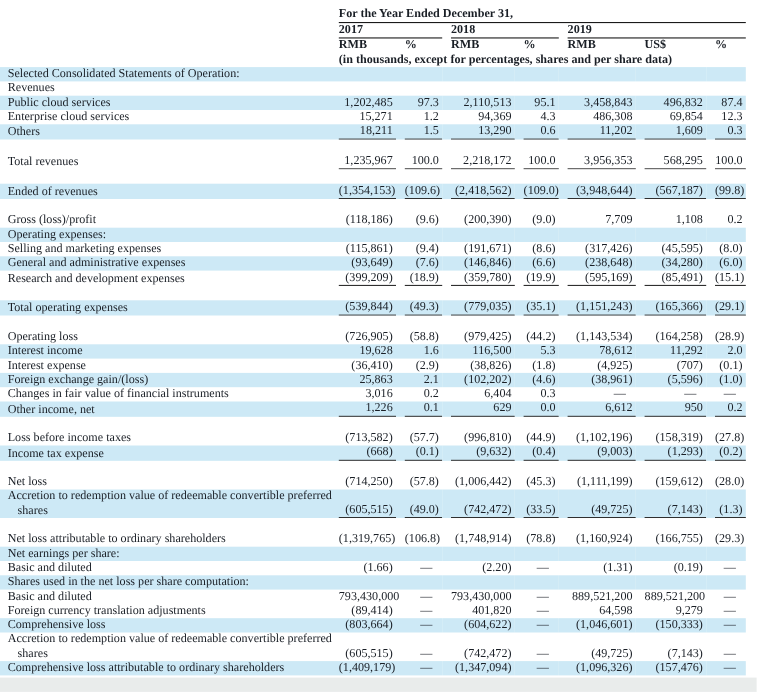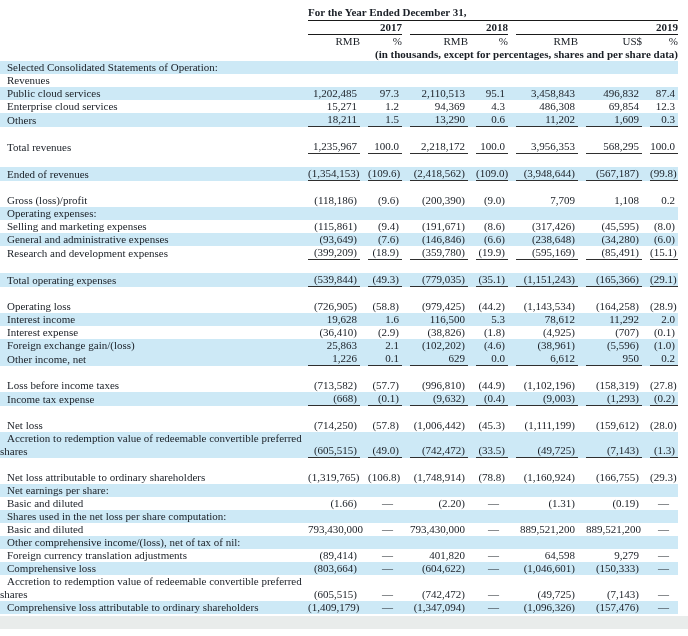--- a/index.html
+++ b/index.html
@@ -28,36 +28,36 @@
   
   th.toph { height: 18px; }
   .topline {
     font-weight: bold; text-align: left;
     border-bottom: 1px solid #1a1a1a;
     margin-left: 8px; padding-bottom: 1px;
     white-space: nowrap;
   }
   th.yrh { height: 14px; }
   .yr {
-    font-weight: bold; text-align: right;
+    font-weight: bold; text-align: left;
     border-bottom: 1px solid #1a1a1a;
     margin-left: 8px;
   }
   th.chh { height: 13px; }
-  .ch { font-weight: normal; text-align: right; margin-left: 8px; white-space: nowrap; }
+  .ch { font-weight: bold; text-align: left; margin-left: 8px; white-space: nowrap; }
   th.noteh { height: 13px; }
-  .note { font-weight: bold; text-align: right; margin-left: 8px; white-space: nowrap; }
+  .note { font-weight: bold; text-align: left; margin-left: 8px; white-space: nowrap; }
   
   tbody td { height: 13px; }
   tr.bg-blue td { background: #cde9f6; }
   tr.b { font-weight: bold; }
   td.lbl div { white-space: nowrap; }
   td.lbl .ind { padding-left: 22px; }
   td.lbl .l1 { padding-left: 7px; }
-  td.lbl .l2 { }
+  td.lbl .l2 { padding-left: 16px; }
   td.num { padding-left: 8px; }
   td.num .val {
     text-align: right;
     padding-right: 3px;
     height: 13px;
     white-space: nowrap;
   }
   td.num .val.dash { padding-right: 9px; }
   tr.u td.num .val { border-bottom: 1px solid #2f2f2f; }
   tr.spacer td { height: 13px; background: #ffffff; }
@@ -583,20 +583,46 @@
           <td class="num">
             <div class="val">(38,961)</div>
           </td>
           <td class="num">
             <div class="val">(5,596)</div>
           </td>
           <td class="num">
             <div class="val">(1.0)</div>
           </td>
         </tr>
+        <tr class="">
+          <td class="lbl">
+            <div class="l1">Changes in fair value of financial instruments</div>
+          </td>
+          <td class="num">
+            <div class="val">3,016</div>
+          </td>
+          <td class="num">
+            <div class="val">0.2</div>
+          </td>
+          <td class="num">
+            <div class="val">6,404</div>
+          </td>
+          <td class="num">
+            <div class="val">0.3</div>
+          </td>
+          <td class="num">
+            <div class="val dash">—</div>
+          </td>
+          <td class="num">
+            <div class="val dash">—</div>
+          </td>
+          <td class="num">
+            <div class="val dash">—</div>
+          </td>
+        </tr>
         <tr class="bg-blue u">
           <td class="lbl">
             <div class="l1">Other income, net</div>
           </td>
           <td class="num">
             <div class="val">1,226</div>
           </td>
           <td class="num">
             <div class="val">0.1</div>
           </td>
@@ -851,46 +877,20 @@
             <div class="val dash">—</div>
           </td>
           <td class="num">
             <div class="val">889,521,200</div>
           </td>
           <td class="num">
             <div class="val">889,521,200</div>
           </td>
           <td class="num">
             <div class="val dash">—</div>
-          </td>
-        </tr>
-        <tr class="bg-blue b">
-          <td class="lbl">
-            <div class="l1">Other comprehensive income/(loss), net of tax of nil:</div>
-          </td>
-          <td class="num">
-            <div class="val"></div>
-          </td>
-          <td class="num">
-            <div class="val"></div>
-          </td>
-          <td class="num">
-            <div class="val"></div>
-          </td>
-          <td class="num">
-            <div class="val"></div>
-          </td>
-          <td class="num">
-            <div class="val"></div>
-          </td>
-          <td class="num">
-            <div class="val"></div>
-          </td>
-          <td class="num">
-            <div class="val"></div>
           </td>
         </tr>
         <tr class="">
           <td class="lbl">
             <div class="l1">Foreign currency translation adjustments</div>
           </td>
           <td class="num">
             <div class="val">(89,414)</div>
           </td>
           <td class="num">

